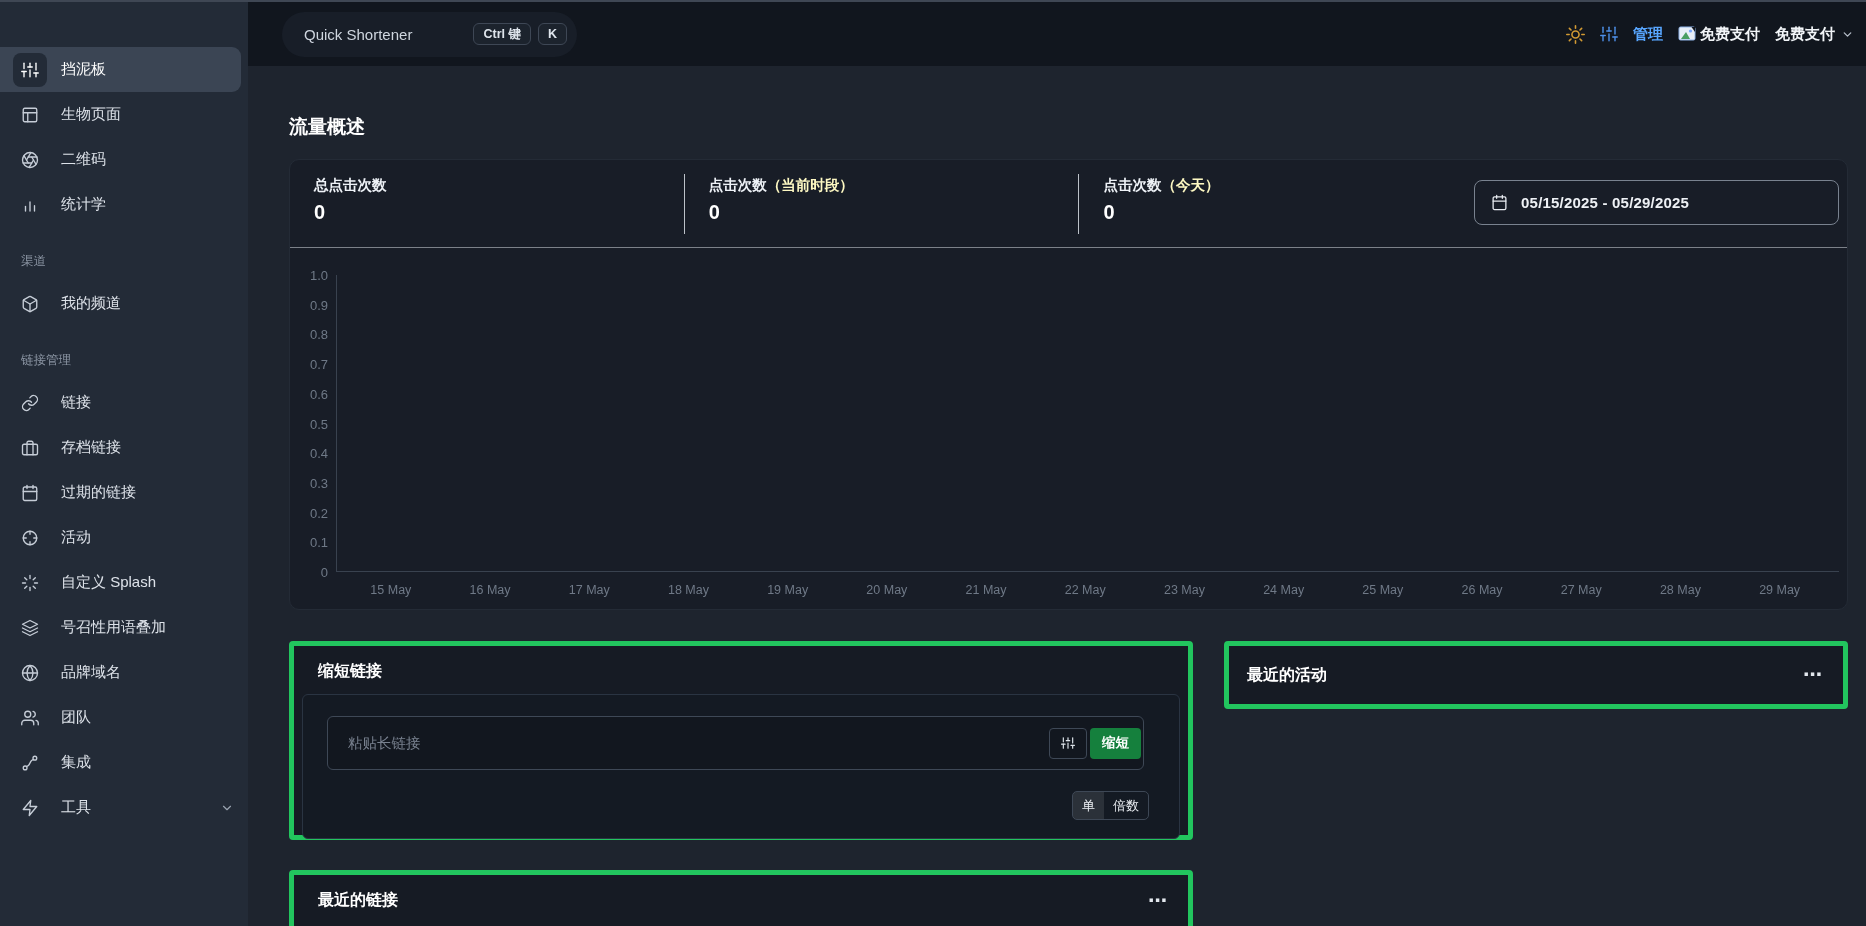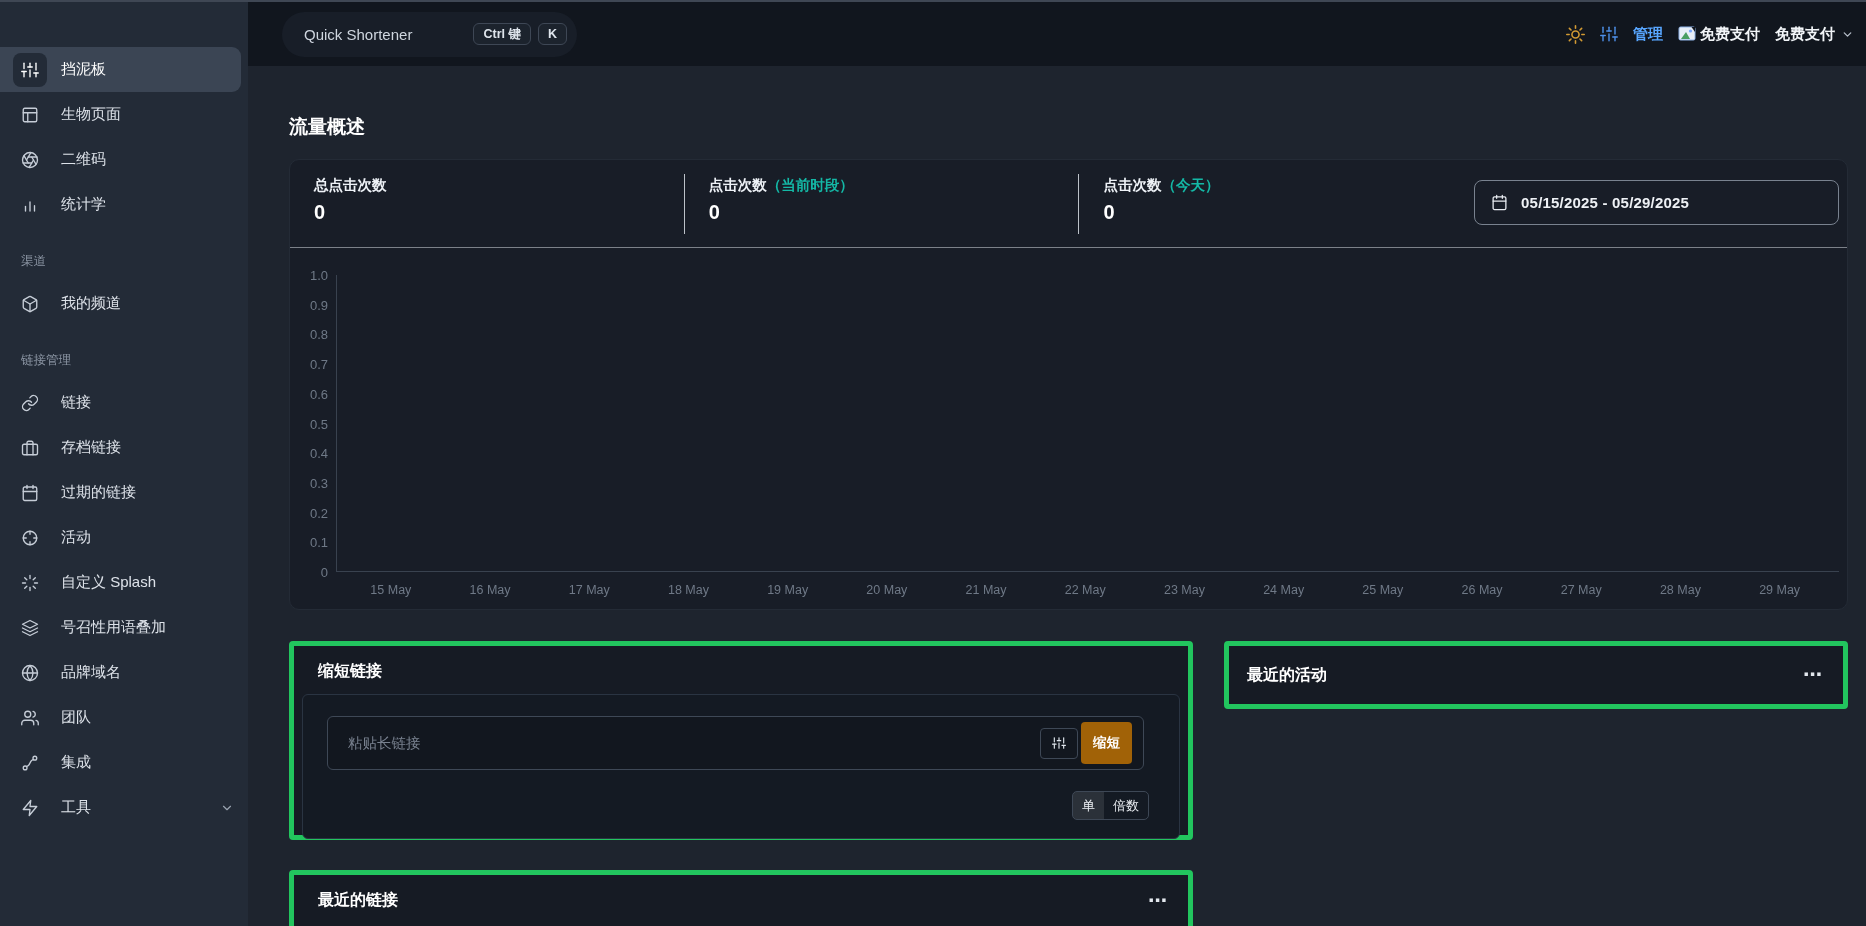--- a/index.html
+++ b/index.html
@@ -37,21 +37,21 @@
   
   .main{position:absolute;left:248px;top:66px;right:0;bottom:0;background:#1e242e;padding:0 18px 0 41px;box-sizing:border-box;overflow:hidden;}
   .page-title{margin:49px 0 0;font-size:19px;font-weight:bold;color:#ffffff;line-height:24px;}
 
   
   .overview-card{margin-top:20px;height:451px;background:#181d27;border:1px solid #242b36;border-radius:10px;position:relative;box-sizing:border-box;}
   .stats-row{display:flex;height:88px;border-bottom:1px solid rgba(223,229,236,0.5);box-sizing:border-box;align-items:flex-start;}
   .stat{width:397px;box-sizing:border-box;padding:2px 0 0 24px;height:60px;margin-top:14px;}
   .stat.sep{border-right:1px solid rgba(230,236,243,0.8);}
   .stat-label{font-size:14.5px;font-weight:bold;color:#eef2f7;}
-  .stat-sub{color:#14b8a6;}
+  .stat-sub{color:#fef9c3;}
   .stat-value{font-size:20px;font-weight:bold;color:#ffffff;margin-top:6px;}
   .date-range{margin-left:auto;margin-right:8px;margin-top:20px;width:367px;height:45px;box-sizing:border-box;border:1px solid #79828f;border-radius:8px;display:flex;align-items:center;gap:13px;padding:0 16px;cursor:pointer;background:transparent;}
   .date-range .cal{color:#e8ecf1;display:flex;}
   .date-text{font-size:15px;font-weight:bold;color:#eef1f5;letter-spacing:.2px;}
 
   
   .plot{position:absolute;left:46px;right:8px;top:115px;bottom:37px;border-left:1px solid #39424f;border-bottom:1px solid #39424f;}
   .ylabels{position:absolute;left:0;width:38px;top:115px;bottom:37px;}
   .ylabels span{position:absolute;right:0;transform:translateY(-50%);font-size:13px;color:#6f7987;}
   .xlabels{position:absolute;left:46px;right:8px;bottom:8px;height:18px;}
@@ -63,21 +63,21 @@
   .card{background:#161b24;border:5px solid #22c55e;border-radius:4px;box-sizing:border-box;}
   .shorten-card{height:199px;}
   .card-title-row{display:flex;align-items:center;padding:15px 20px 12px 24px;}
   .card-title{font-size:16px;font-weight:bold;color:#ffffff;}
   .more-dots{margin-left:auto;color:#e3e8ee;font-size:19px;font-weight:bold;letter-spacing:1px;cursor:pointer;line-height:10px;}
   .shorten-panel{margin:0 8px;height:145px;border:1px solid #2a3442;border-radius:6px;background:#141a23;position:relative;box-sizing:border-box;}
   .url-input-row{position:absolute;left:24px;top:21px;width:817px;height:54px;border:1px solid #3e4856;border-radius:6px;display:flex;align-items:center;box-sizing:border-box;background:#12171f;}
   .url-input{flex:1;background:transparent;border:none;outline:none;padding:0 12px 0 20px;font-size:14.5px;color:#e6e9ee;font-family:inherit;}
   .url-input::placeholder{color:#78818f;}
   .opt-btn{width:38px;height:31px;border:1px solid #3e4856;border-radius:4px;display:flex;align-items:center;justify-content:center;color:#dfe5ec;background:transparent;cursor:pointer;margin-right:3px;}
-  .shorten-btn{width:51px;height:42px;border:none;border-radius:4px;background:#a16207;color:#ffffff;font-size:13.5px;font-weight:bold;cursor:pointer;margin-right:11px;font-family:inherit;}
+  .shorten-btn{width:51px;height:31px;border:none;border-radius:4px;background:#15803d;color:#ffffff;font-size:13.5px;font-weight:bold;cursor:pointer;margin-right:2px;font-family:inherit;}
   .mode-toggle{position:absolute;right:30px;top:96px;height:27px;border:1px solid #3e4856;border-radius:5px;display:flex;overflow:hidden;}
   .mode-seg{font-size:13px;color:#eef1f5;display:flex;align-items:center;justify-content:center;cursor:pointer;padding:0 9px;}
   .mode-seg.active{background:rgba(255,255,255,0.10);}
   .recent-links-card{margin-top:30px;height:120px;}
   .right-col{flex:1;padding-left:15px;}
   .activity-card{height:68px;display:flex;align-items:center;padding:0 20px 0 18px;}
 </style>
 </head>
 <body>
 

